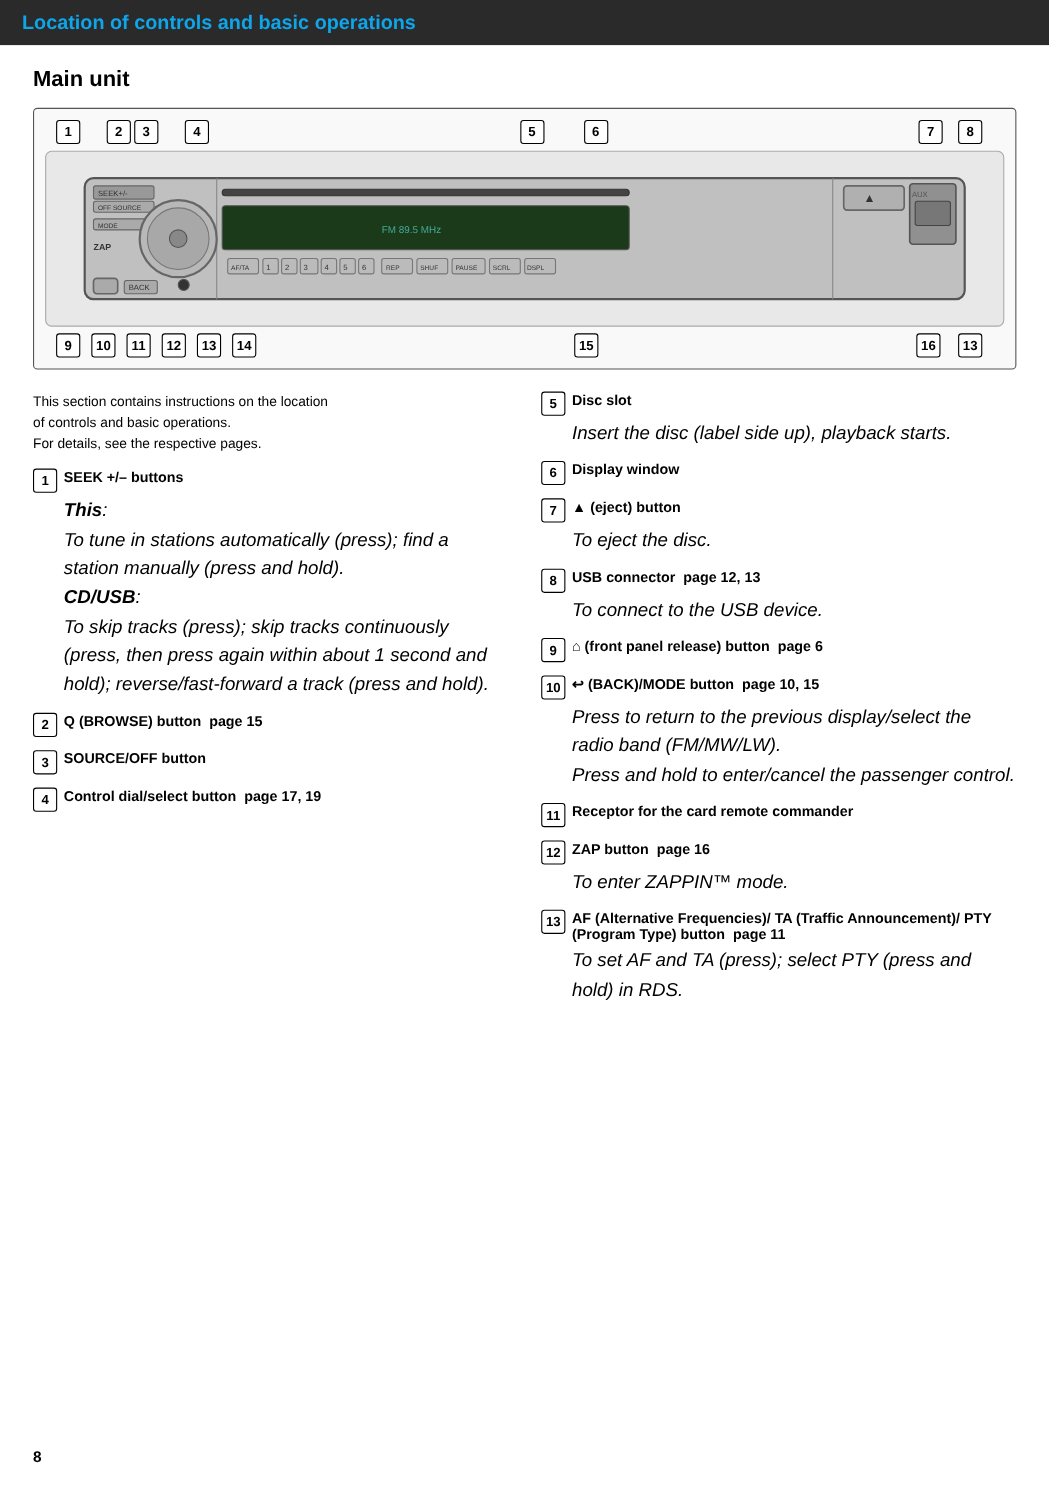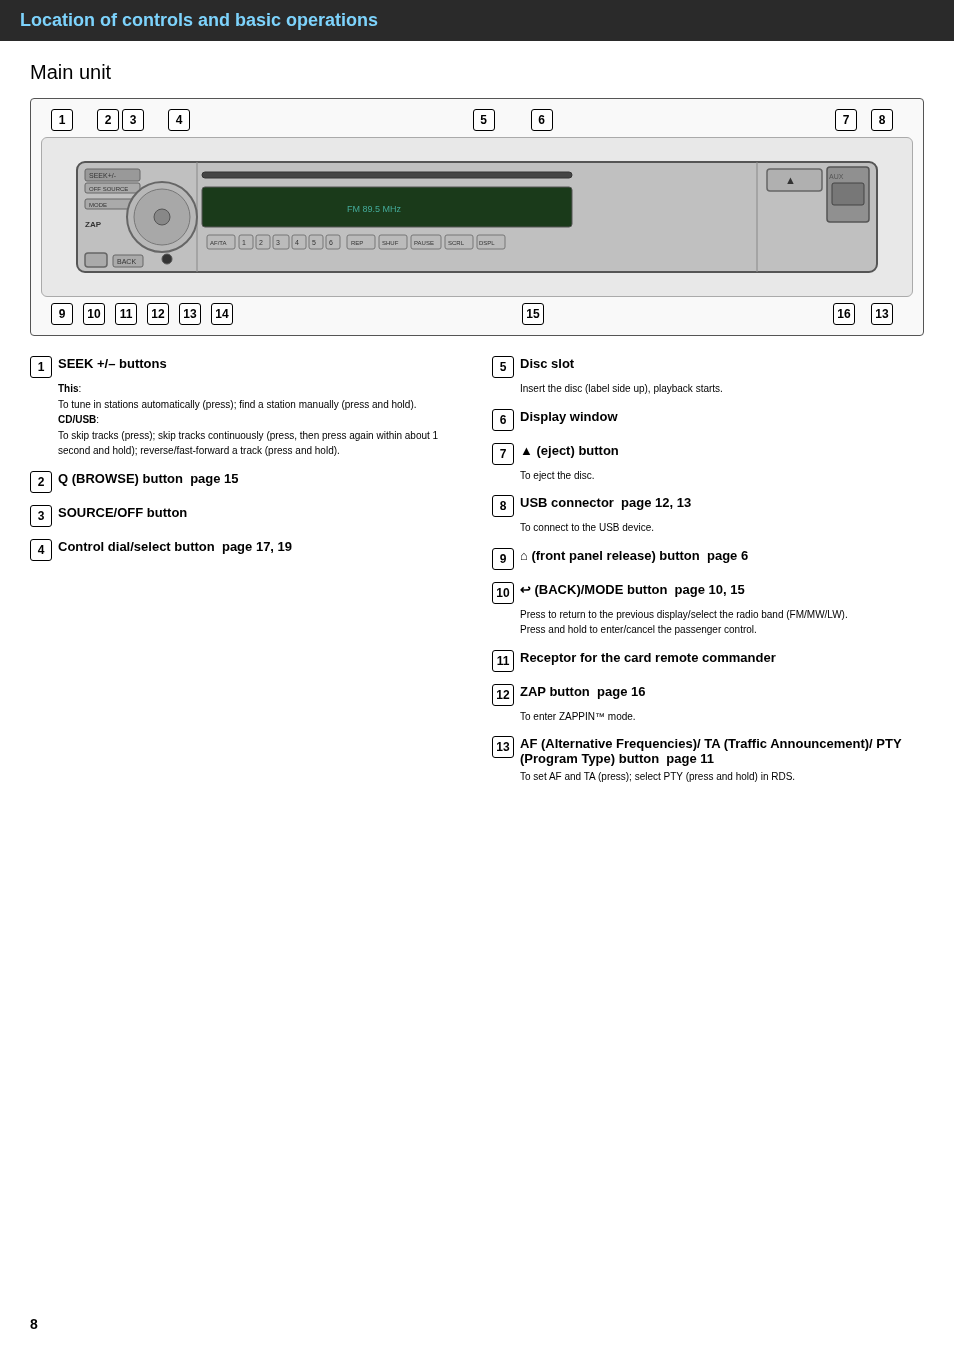--- a/index.html
+++ b/index.html
@@ -6,31 +6,31 @@
     body {
       width: 954px;
       min-height: 1352px;
       background: #ffffff;
       font-family: Arial, Helvetica, sans-serif;
       font-size: 13px;
       color: #000;
     }
     .header-bar {
       background: #2a2a2a;
-      color: #7dd3fc;
+      color: #0ea5e9;
       padding: 10px 20px;
       font-size: 18px;
       font-weight: bold;
     }
     .page-content {
       padding: 20px 30px;
     }
     .section-title {
       font-size: 20px;
-      font-weight: normal;
+      font-weight: bold;
       margin-bottom: 14px;
     }
     .diagram-container {
       border: 1.5px solid #555;
       border-radius: 4px;
       padding: 10px;
       margin-bottom: 20px;
       position: relative;
       background: #f9f9f9;
     }
@@ -80,22 +80,23 @@
       font-weight: bold;
       font-size: 13px;
       margin-bottom: 3px;
     }
     .item-header .num-badge {
       margin-top: 0px;
       flex-shrink: 0;
     }
     .item-body {
       padding-left: 28px;
-      font-size: 10px;
+      font-size: 17px;
       line-height: 1.55;
+      font-style: italic;
     }
     .sub-label {
       font-weight: bold;
     }
     .page-number {
       position: absolute;
       bottom: 20px;
       left: 30px;
       font-size: 14px;
       font-weight: bold;
@@ -245,20 +246,25 @@
         <div style="width:10px"></div>
         <div class="num-badge">13</div>
       </div>
     </div>
   </div>
 
   <div class="two-col">
 
     <div>
 
+      <div class="intro-text">
+        <span>This section contains instructions on the location</span><br>
+        <span>of controls and basic operations.</span><br>
+        <span>For details, see the respective pages.</span>
+      </div>
 
       <div class="item-block">
         <div class="item-header">
           <span class="num-badge">1</span>
           <span>SEEK +/– buttons</span>
         </div>
         <div class="item-body">
           <span class="sub-label">This</span>:<br>
           To tune in stations automatically (press); find a station manually (press and hold).<br>
           <span class="sub-label">CD/USB</span>:<br>

